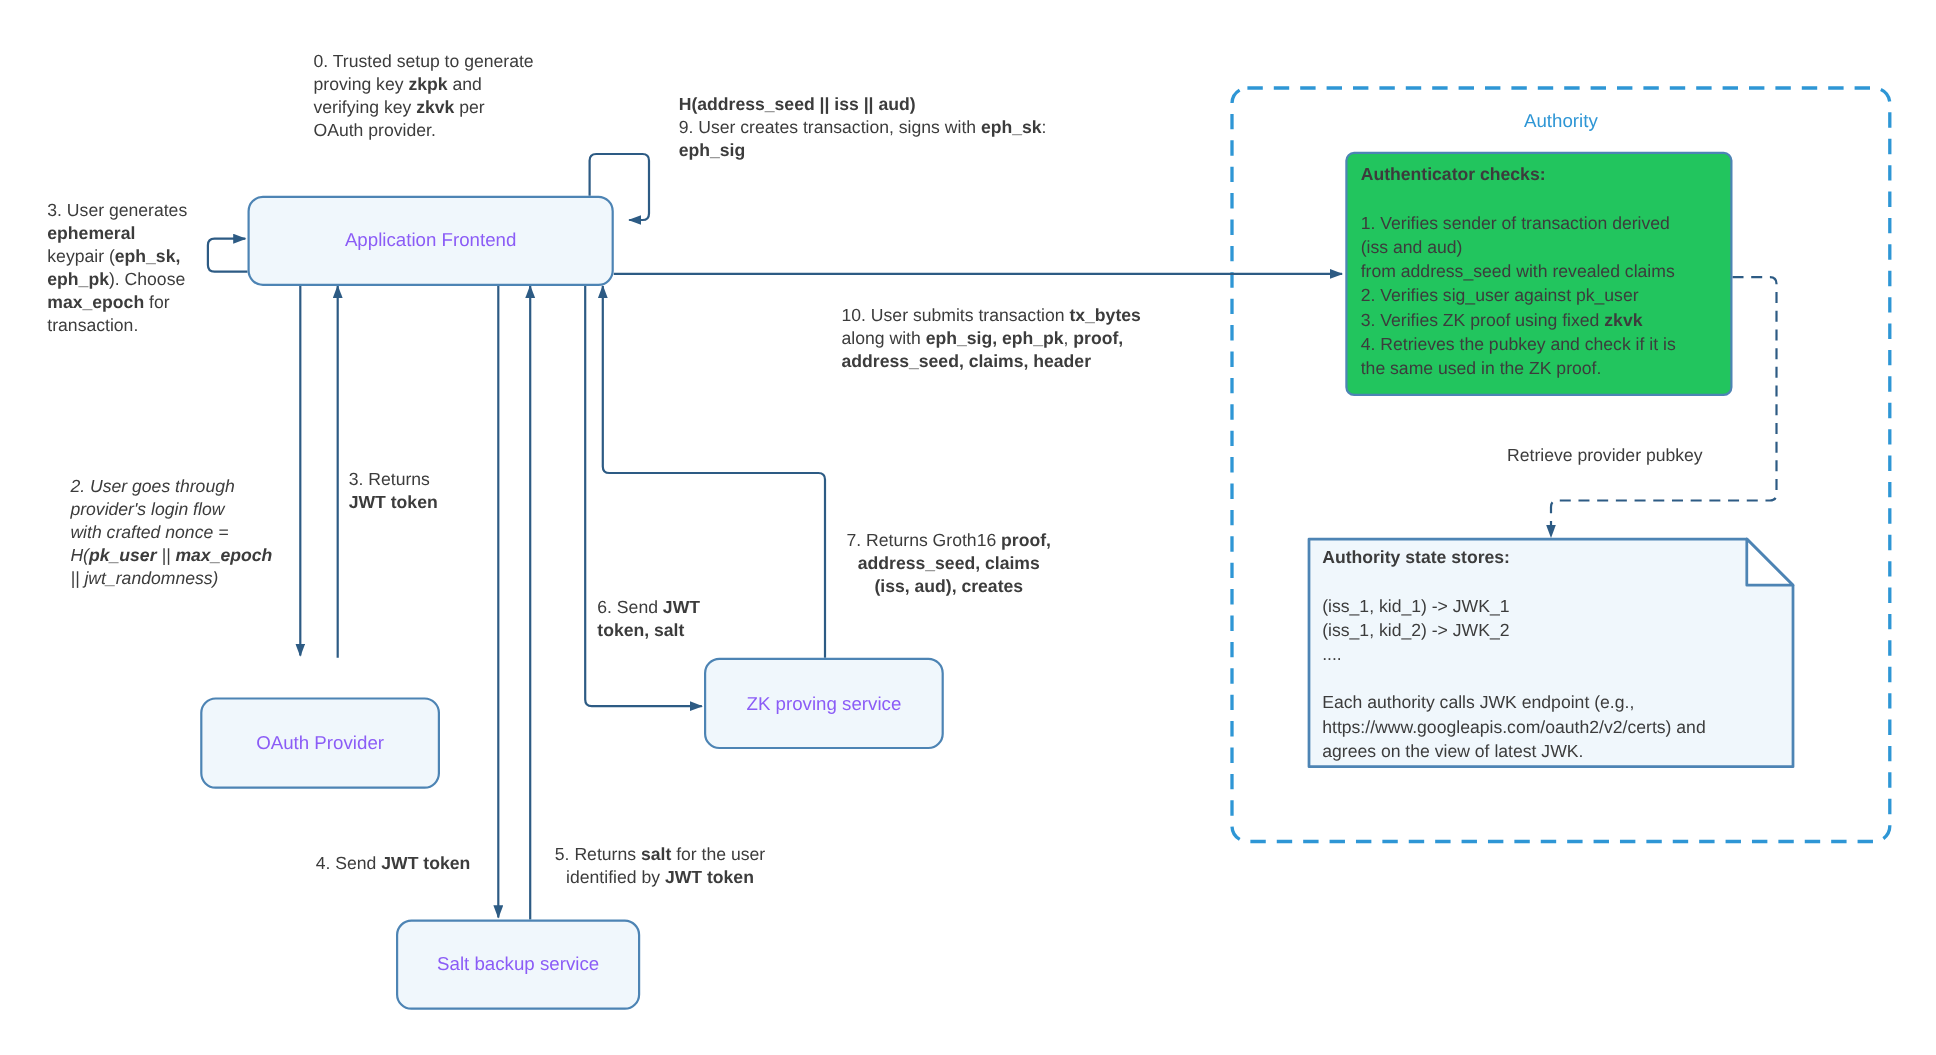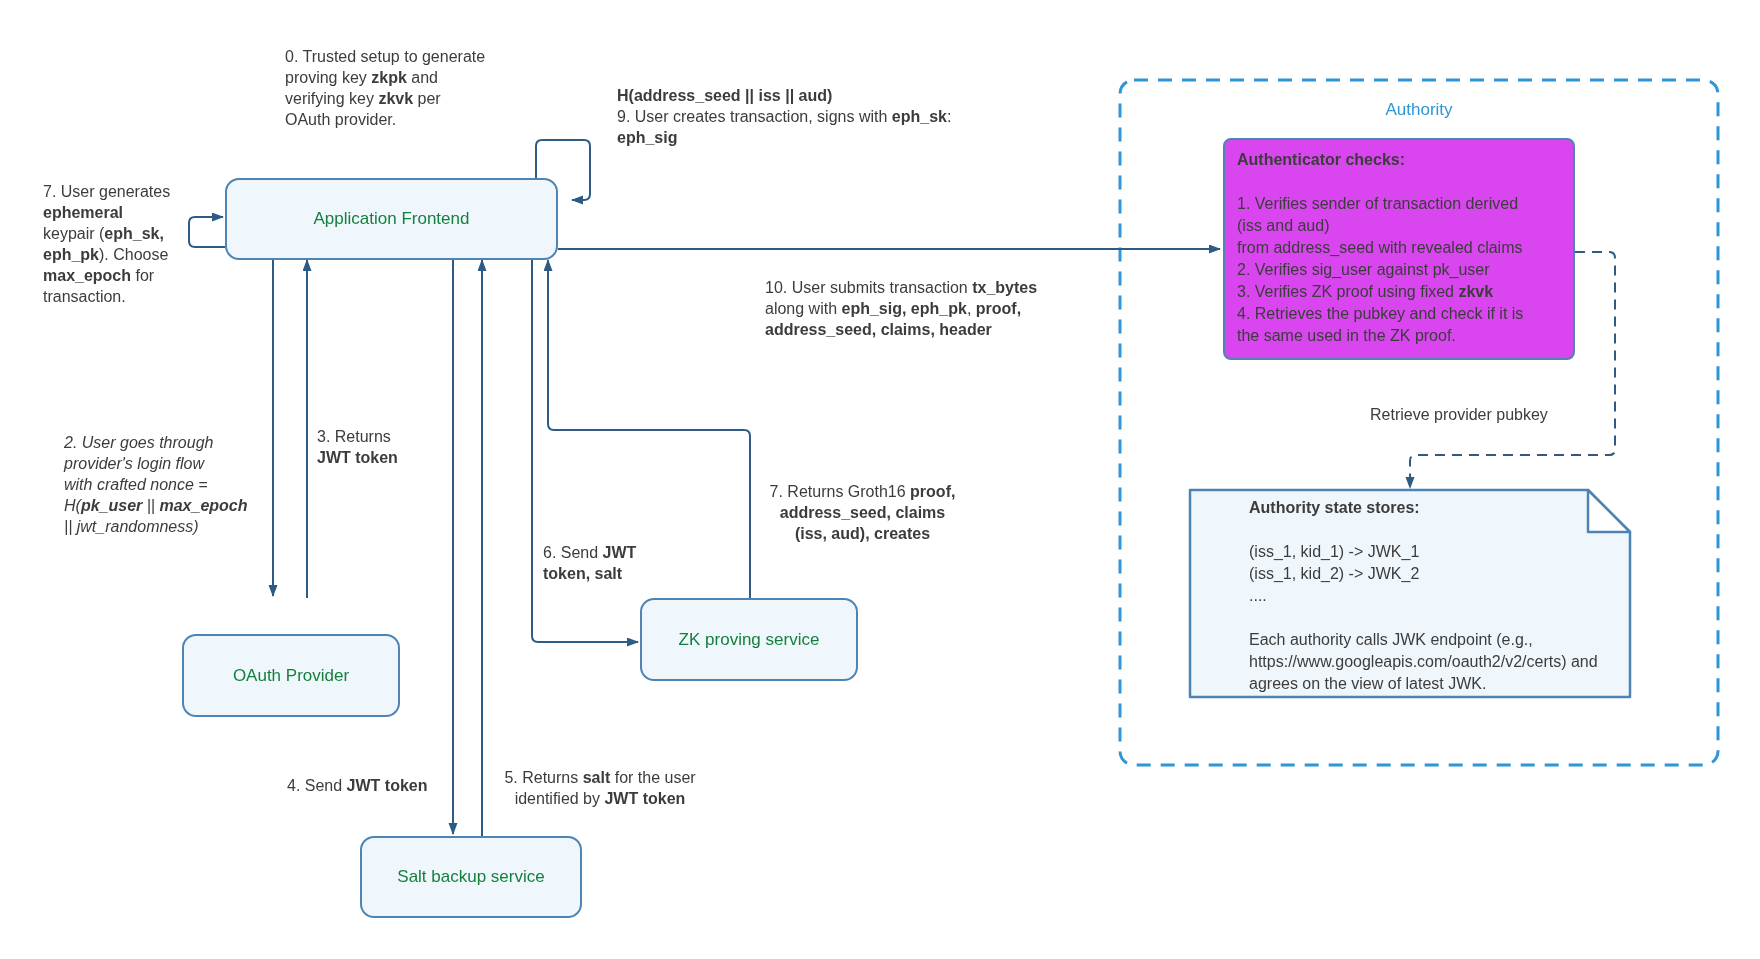--- a/index.html
+++ b/index.html
@@ -18,27 +18,27 @@
   .connectors path.edge{fill:none;stroke:var(--line);stroke-width:2;}
   .connectors path.edge.dashedline{stroke-dasharray:10 7;}
   .connectors .mk{fill:var(--line);}
   .connectors .authority-rect{fill:none;stroke:var(--authority-blue);stroke-width:3;stroke-dasharray:14 10;}
   .connectors .doc-shape{fill:var(--node-fill);stroke:var(--node-border);stroke-width:2.5;stroke-linejoin:round;}
   .connectors .doc-fold{fill:#ffffff;stroke:var(--node-border);stroke-width:2.5;stroke-linejoin:round;}
 
   .node{
     position:absolute;display:flex;align-items:center;justify-content:center;
     background:var(--node-fill);border:2.5px solid var(--node-border);border-radius:14px;
-    font-size:17px;color:#15803d;text-align:center;box-sizing:border-box;
+    font-size:17px;color:#8b5cf6;text-align:center;box-sizing:border-box;
   }
   .panel{
-    position:absolute;background:#d946ef;border:2.5px solid var(--node-border);border-radius:8px;
+    position:absolute;background:#22c55e;border:2.5px solid var(--node-border);border-radius:8px;
     box-sizing:border-box;padding:9px 12px;font-size:16px;line-height:22px;
   }
-  .doc-text{position:absolute;font-size:16px;line-height:22px;margin-left:47px;}
+  .doc-text{position:absolute;font-size:16px;line-height:22px;}
   .annotation{position:absolute;font-size:16px;line-height:21px;white-space:nowrap;}
   .annotation.center{text-align:center;white-space:normal;}
   .title-authority{
     position:absolute;left:1120px;top:100px;width:598px;text-align:center;
     font-size:17px;color:var(--authority-blue);
   }
   .retrieve{position:absolute;left:1370px;top:406px;width:228px;text-align:left;font-size:16px;}
   .rl:empty::before{content:"\00a0";}
   b{font-weight:bold;}
 </style>
@@ -121,21 +121,21 @@
 
   <div class="retrieve">Retrieve provider pubkey</div>
 
   <div class="annotation" style="left:285px;top:46px;">
       <div class="rl"><span>0. Trusted setup to generate</span></div>
       <div class="rl"><span>proving key </span><b>zkpk</b><span> and</span></div>
       <div class="rl"><span>verifying key </span><b>zkvk</b><span> per</span></div>
       <div class="rl"><span>OAuth provider.</span></div>
     </div>
   <div class="annotation" style="left:43px;top:181px;">
-      <div class="rl"><span>7. User generates</span></div>
+      <div class="rl"><span>3. User generates</span></div>
       <div class="rl"><b>ephemeral</b></div>
       <div class="rl"><span>keypair (</span><b>eph_sk,</b></div>
       <div class="rl"><b>eph_pk</b><span>). Choose</span></div>
       <div class="rl"><b>max_epoch</b><span> for</span></div>
       <div class="rl"><span>transaction.</span></div>
     </div>
   <div class="annotation" style="left:64px;top:432px;font-style:italic;">
       <div class="rl"><span>2. User goes through</span></div>
       <div class="rl"><span>provider's login flow</span></div>
       <div class="rl"><span>with crafted nonce =</span></div>

